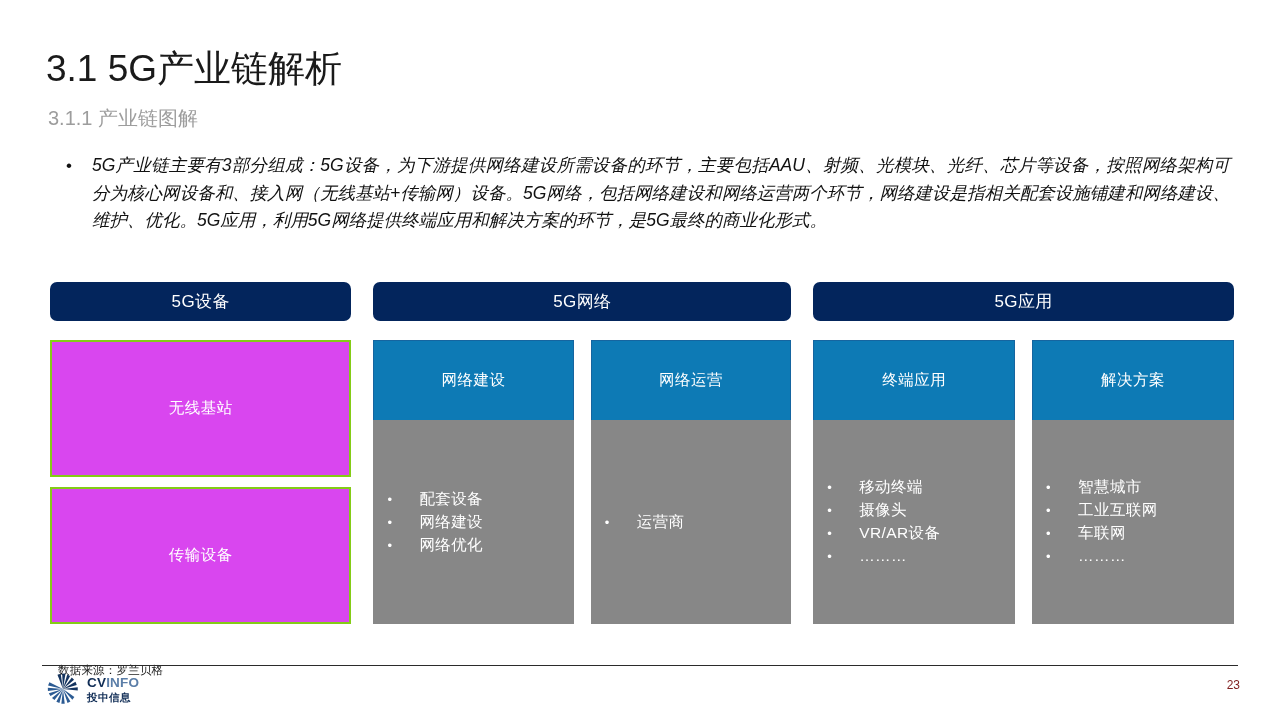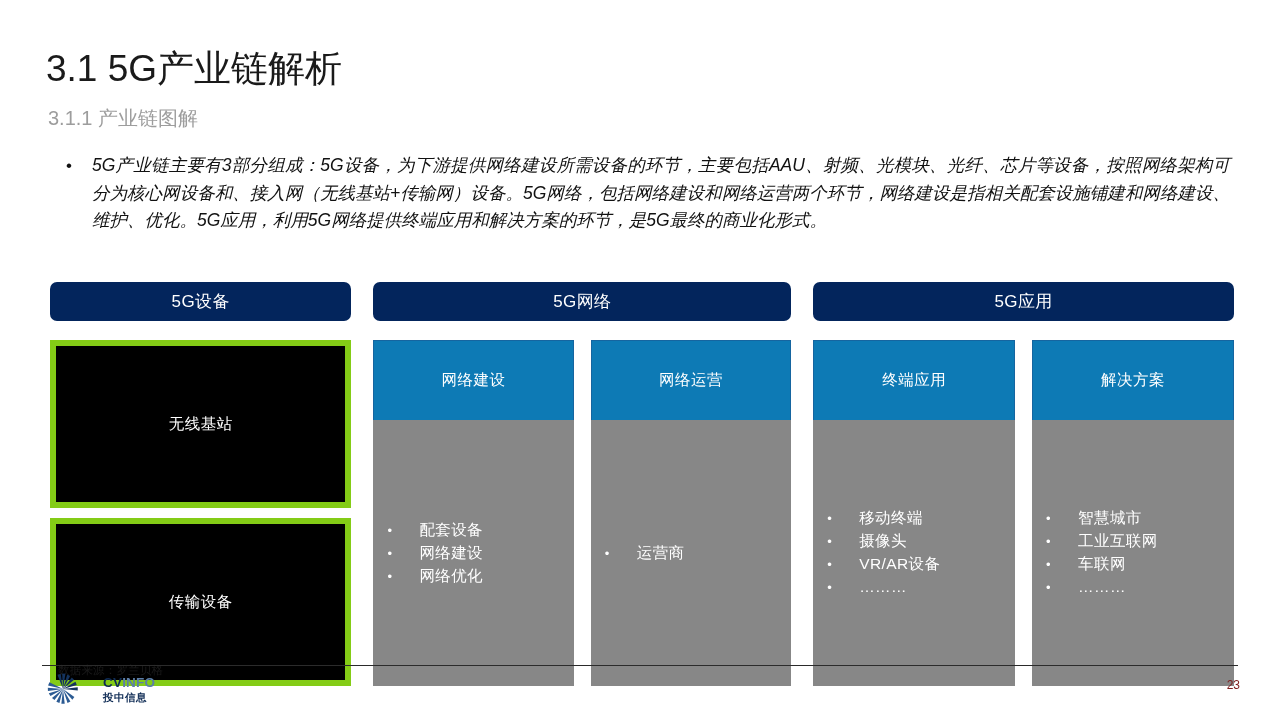--- a/index.html
+++ b/index.html
@@ -68,21 +68,21 @@
     letter-spacing: 0px;
     font-style: italic;
   }
 
   
   .diagram {
     position: absolute;
     left: 50px;
     top: 282px;
     width: 1184px;
-    height: 404px;
+    height: 342px;
     display: flex;
     gap: 22px;
   }
   .seg {
     display: flex;
     flex-direction: column;
     height: 100%;
   }
   .seg-equipment { width: 303px; }
   .seg-network   { width: 420px; justify-content: center; }
@@ -112,22 +112,22 @@
   
   .stack {
     display: flex;
     flex-direction: column;
     gap: 10px;
     width: 100%;
     height: 100%;
   }
   .stack-box {
     flex: 1 1 0;
-    background: #000000;
-    border: 6px solid #84cc16;
+    background: #d946ef;
+    border: 2px solid #84cc16;
     box-sizing: border-box;
     color: #ffffff;
     display: flex;
     align-items: center;
     justify-content: center;
     font-size: 15.5px;
     letter-spacing: 0.5px;
   }
 
   
@@ -194,21 +194,21 @@
     width: 1196px;
     height: 1px;
     background: #2b2b2b;
   }
   .logo {
     position: absolute;
     left: 46px;
     top: 672px;
     display: flex;
     align-items: center;
-    gap: 23px;
+    gap: 7px;
   }
   .logo-mark {
     width: 34px;
     height: 34px;
     flex: 0 0 34px;
   }
   .logo-text { display: flex; flex-direction: column; line-height: 1; }
   .logo-top {
     font-size: 13.5px;
     font-weight: 700;

